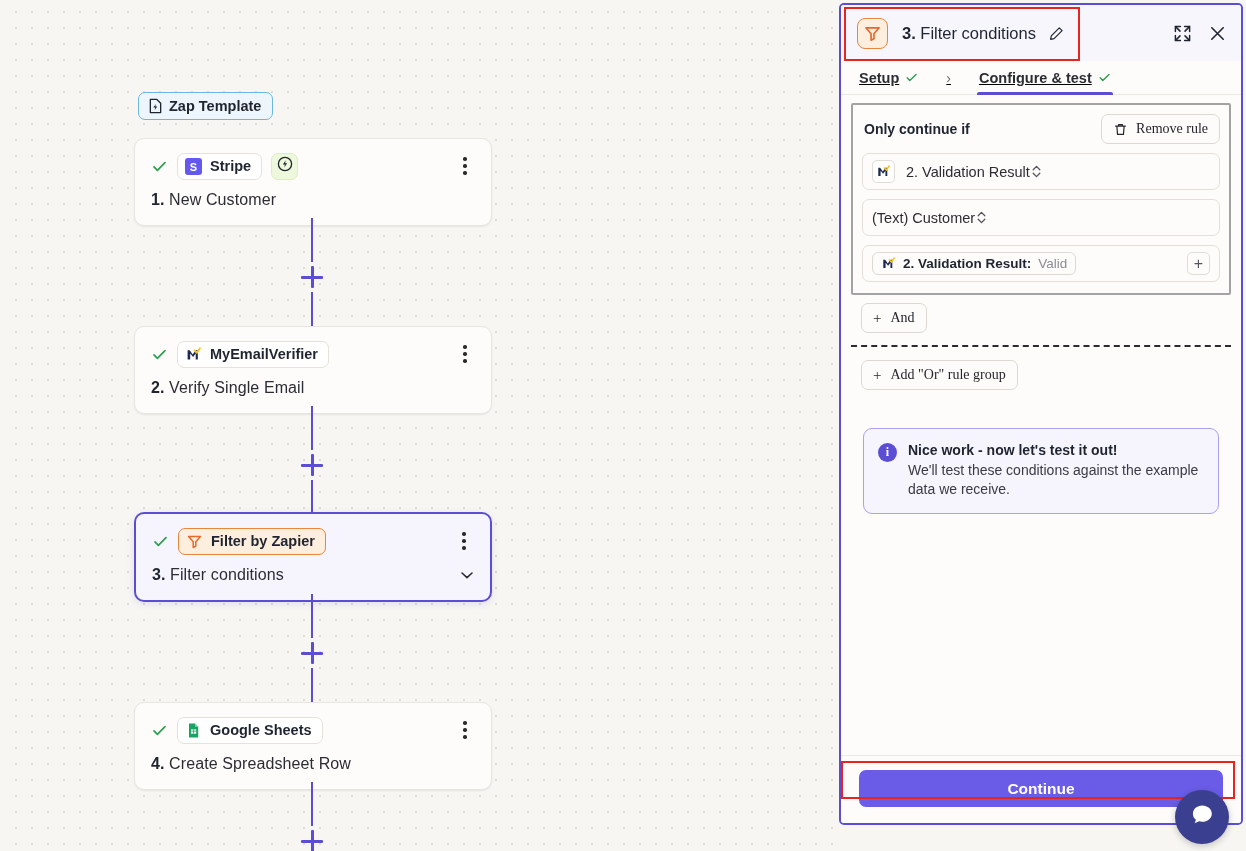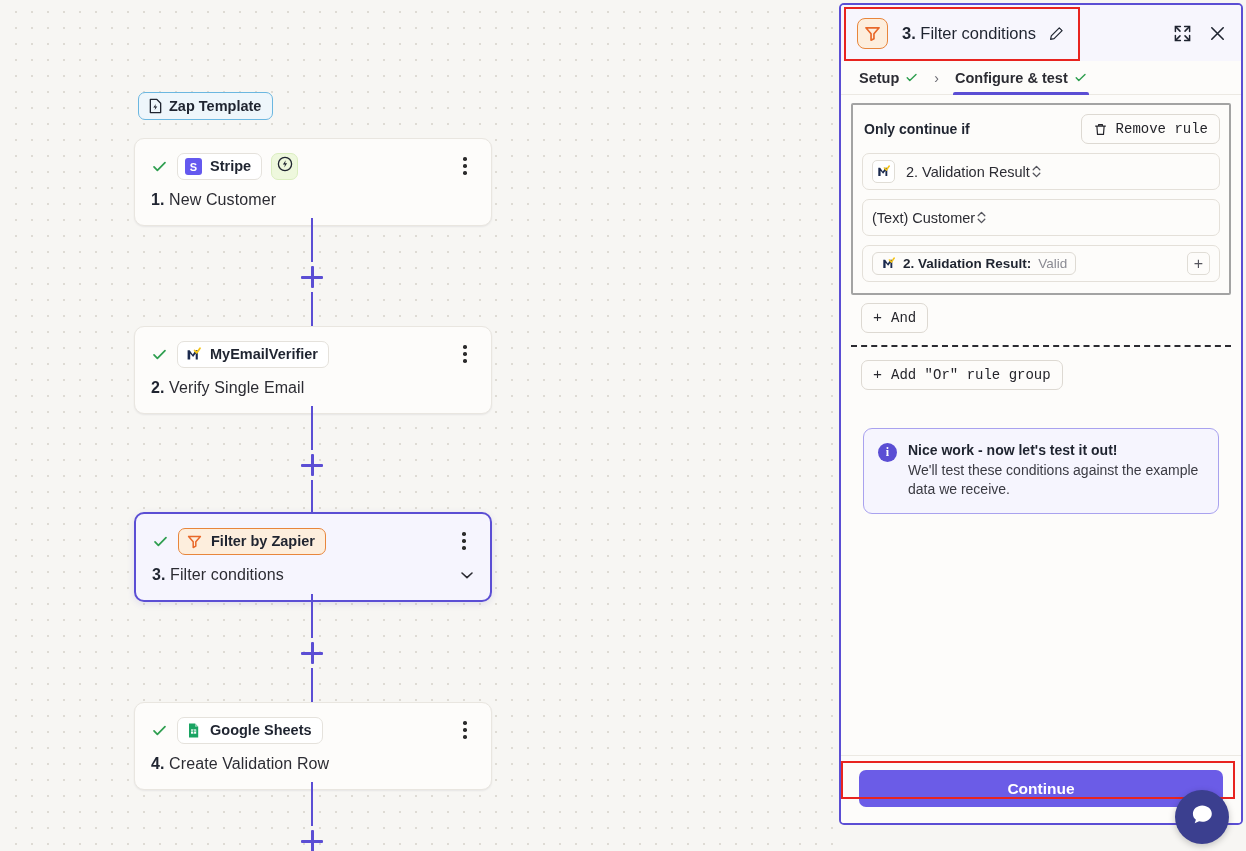--- a/index.html
+++ b/index.html
@@ -118,23 +118,24 @@
   }
   .head-title {
     margin-left: 14px; font-size: 16.5px; color: #1f2430;
   }
   .head-title b { font-weight: bold; }
   .pencil { margin-left: 8px; width: 15px; height: 15px; display:inline-block; vertical-align:-2px; }
   .head-actions { margin-left: auto; display: flex; align-items: center; gap: 16px; }
   .ico-btn { width: 19px; height: 19px; cursor: pointer; display:block; }
 
   .tabs {
-    height: 34px; flex: none; display: flex; align-items: center; gap: 0;
+    height: 34px; flex: none; display: flex; align-items: center; gap: 12px;
     padding: 0 16px; background: #fdfcfa;
     border-bottom: 1px solid #ece9e3;
+    text-decoration: underline;
   }
   .tab {
     display: flex; align-items: center; gap: 6px;
     font-size: 14.5px; color: #2c2c33; height: 34px; cursor: pointer;
     position: relative; padding: 0 2px;
   }
   .tab b { font-weight: bold; }
   .tab.active::after {
     content: ""; position: absolute; left: 0; right: 0; bottom: 0;
     height: 3px; background: #5b4ed4; border-radius: 2px 2px 0 0;
@@ -154,21 +155,21 @@
   .rg-head {
     display: flex; align-items: center; justify-content: space-between;
     margin-bottom: 9px; padding-left: 2px;
   }
   .rg-title { font-size: 14px; font-weight: bold; color: #1f2430; }
   .btn-light {
     display: inline-flex; align-items: center; gap: 8px;
     border: 1px solid #ddd9d2; border-radius: 7px;
     background: #fdfcfa; color: #25252b;
     font-size: 14px; padding: 6px 11px; cursor: pointer;
-    font-family: Liberation Mono, monospace;
+    font-family: Liberation Serif, serif;
   }
   .trash { width: 15px; height: 15px; display:block; }
 
   .field {
     display: flex; align-items: center;
     height: 37px; border: 1px solid #e4e0d9; border-radius: 7px;
     background: #fdfcfa; margin-bottom: 9px;
     padding: 0 9px 0 9px; cursor: pointer;
   }
   .field:last-child { margin-bottom: 0; }
@@ -398,21 +399,21 @@
         <span>Google Sheets</span>
       </span>
       <span class="kebab">
           <i></i>
           <i></i>
           <i></i>
         </span>
     </div>
     <div class="node-title">
       <b>4.</b>
-      <span>Create Validation Row</span>
+      <span>Create Spreadsheet Row</span>
     </div>
   </div>
 
   <div class="conn conn-wrap" style="top:782px;">
     <div class="conn-line" style="height:44px;"></div>
     <div class="conn-plus"></div>
   </div>
 </div>
 
 <div id="panel">

